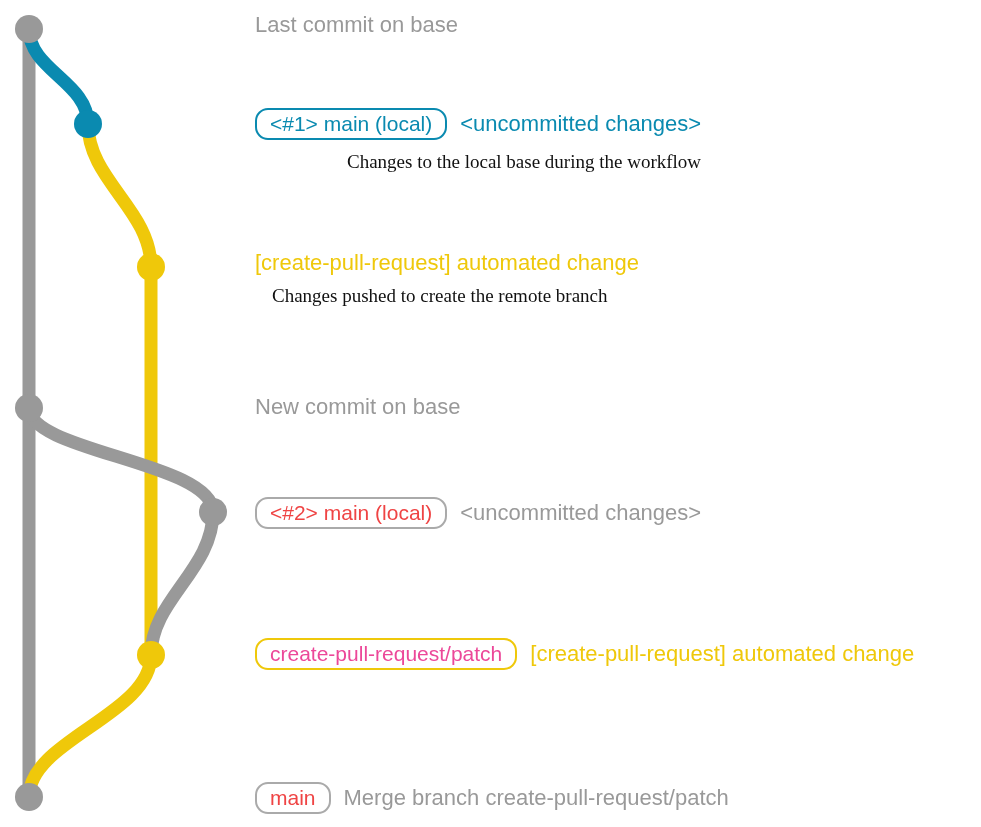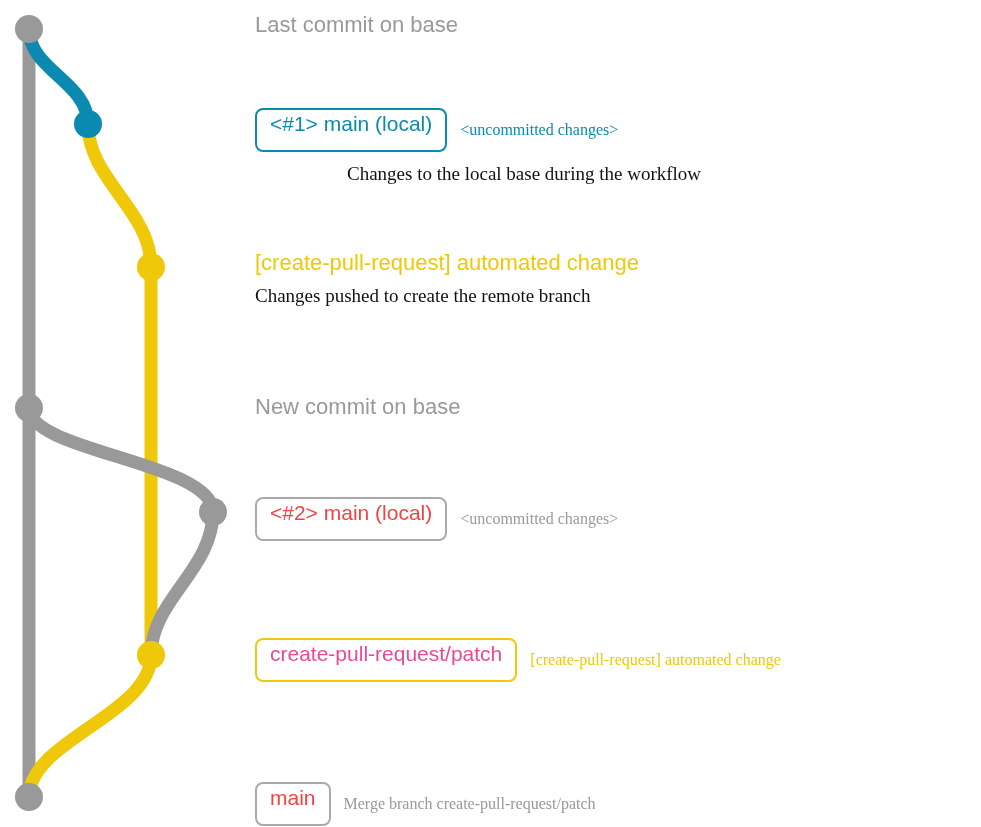--- a/index.html
+++ b/index.html
@@ -42,37 +42,37 @@
 
   .row-line {
     display: flex;
     align-items: center;
     white-space: nowrap;
   }
 
   .pill {
     display: inline-block;
     border: 2px solid #999999;
-    border-radius: 8px;
-    padding: 3px 13px 16px 13px;
+    border-radius: 13px;
+    padding: 3px 13px 4px 13px;
     font-size: 21px;
     line-height: 1;
     font-family: "Liberation Sans", sans-serif;
     font-stretch: condensed;
     color: #999999;
     background: transparent;
   }
   .pill.teal { border-color: #0a8ab0; color: #0a8ab0; }
   .pill.yellow { border-color: #efc80a; color: #ec4899; }
   .pill.gray { border-color: #aaaaaa; color: #ef4444; }
 
   .subject {
-    font-size: 16px;
+    font-size: 22px;
     line-height: 1;
-    font-family: Liberation Serif, serif;
+    font-family: Liberation Sans, sans-serif;
     font-stretch: condensed;
     margin-left: 13px;
     white-space: nowrap;
   }
   .subject.teal { color: #0a8ab0; }
   .subject.yellow { color: #efc80a; }
   .subject.gray { color: #999999; }
 
   .headline {
     font-size: 22px;
@@ -137,21 +137,21 @@
       <span class="pill teal">&lt;#1&gt; main (local)</span>
       <span class="subject teal">&lt;uncommitted changes&gt;</span>
     </div>
     <div class="desc" style="margin-left:92px;">Changes to the local base during the workflow</div>
   </div>
 
   <div class="row" style="top:252px;">
     <div class="row-line">
       <span class="headline yellow">[create-pull-request] automated change</span>
     </div>
-    <div class="desc" style="">Changes pushed to create the remote branch</div>
+    <div class="desc" style="margin-left:17px;">Changes pushed to create the remote branch</div>
   </div>
 
   <div class="row" style="top:396px;">
     <div class="row-line">
       <span class="headline gray">New commit on base</span>
     </div>
   </div>
 
   <div class="row" style="top:497px;">
     <div class="row-line">

